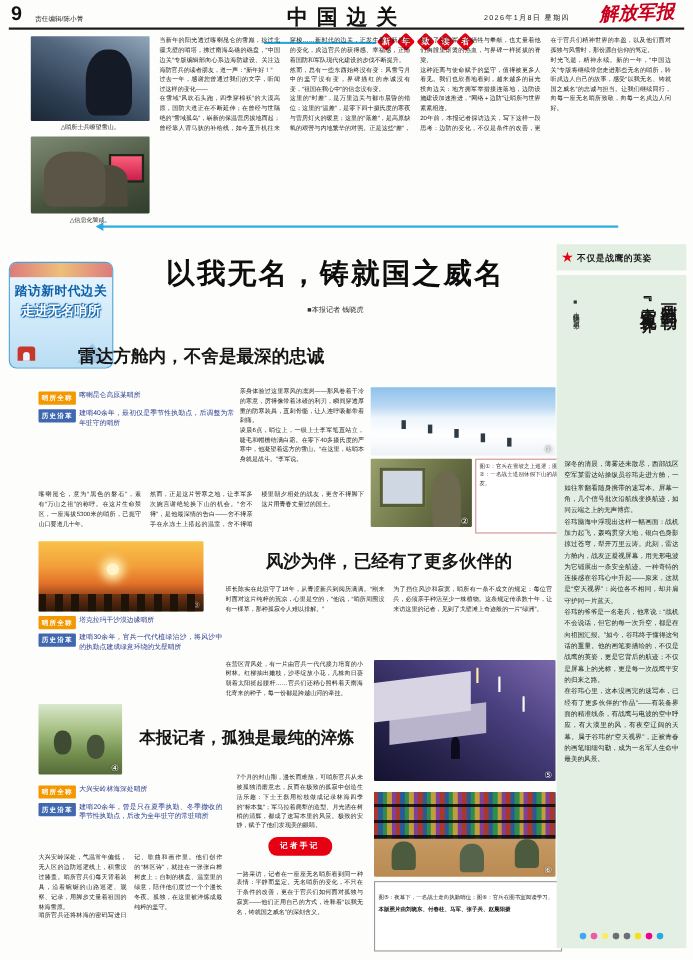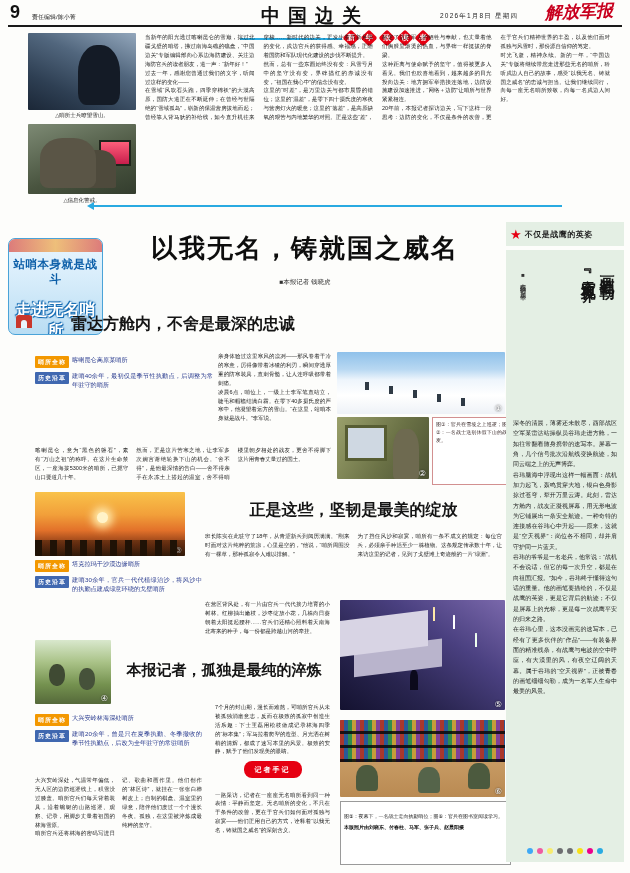--- a/index.html
+++ b/index.html
@@ -25,21 +25,21 @@
   #top-cap2{left:28px;top:197px;width:108px;}
   .bodytxt{font-size:5.5px;line-height:1.62;text-align:justify;white-space:pre-line;color:#1c1c1c;}
   #top-body{left:145px;top:33px;width:465px;height:168px;column-count:4;column-gap:9px;overflow:hidden;}
   #arrow-line{left:90px;top:205px;width:472px;height:2px;background:#29aae1;}
   #arrow-line::before{content:"";position:absolute;left:-7px;top:-3px;border:4px solid transparent;border-right:7px solid #29aae1;}
   
   #series-badge{left:8px;top:238px;width:93px;height:95px;border:1.5px solid #4aa3d8;border-radius:7px;
                 background:linear-gradient(#eaf6ff 0%,#d6ecfa 45%,#b9ddf3 100%);overflow:hidden;text-align:center;}
   #series-badge .strip{height:13px;background:linear-gradient(90deg,#d9534f,#f0ad4e,#d9534f);opacity:.75;}
   #series-line1{margin-top:5px;font-size:11.5px;font-weight:900;color:#0b5ea8;letter-spacing:.5px;}
-  #series-line2{margin-top:13px;font-size:16px;font-weight:bold;color:#fff;
+  #series-line2{margin-top:2px;font-size:12px;font-weight:bold;color:#fff;
                 text-shadow:0 0 2px #1a6fb5,0 0 2px #1a6fb5,1px 1px 0 #1a6fb5,-1px -1px 0 #1a6fb5;}
   #series-badge .gate{position:absolute;left:7px;bottom:6px;width:16px;height:13px;background:#c9372c;border-radius:3px 3px 0 0;}
   #series-badge .gate::after{content:"";position:absolute;left:5px;bottom:0;width:6px;height:8px;background:#eaf6ff;border-radius:3px 3px 0 0;}
   #series-badge .mount{position:absolute;right:4px;bottom:4px;width:0;height:0;
                 border-left:14px solid transparent;border-right:14px solid transparent;border-bottom:18px solid #9fc7e4;}
   #main-headline{left:104px;top:231px;width:402px;text-align:center;font-size:26px;font-weight:900;letter-spacing:2px;color:#0d0d0d;}
   #main-byline{left:104px;top:278px;width:402px;text-align:center;font-size:6.5px;color:#333;}
   
   .sec-headline{text-align:center;font-weight:900;color:#141414;}
   #s1-headline{left:35px;top:314px;width:296px;font-size:16px;}
@@ -164,21 +164,21 @@
 在雪域“风吹石头跑，四季穿棉袄”的大漠高原，国防大道正在不断延伸；在曾经与世隔绝的“雪域孤岛”，崭新的保温营房拔地而起；曾经靠人背马驮的补给线，如今直升机往来穿梭……新时代的边关，正发生着日新月异的变化，戍边官兵的获得感、幸福感，正随着国防和军队现代化建设的步伐不断提升。
 然而，总有一些东西始终没有变：风雪亏月中的坚守没有变，界碑描红的赤诚没有变，“祖国在我心中”的信念没有变。
 这里的“时差”，是万里边关与都市晨昏的错位；这里的“温差”，是零下四十摄氏度的寒夜与营房灯火的暖意；这里的“落差”，是高原缺氧的艰苦与内地繁华的对照。正是这些“差”，标定了边防军人的牺牲与奉献，也丈量着他们胸膛里滚烫的热血，与界碑一样挺拔的脊梁。
 这种距离与使命赋予的坚守，值得被更多人看见。我们也欣喜地看到，越来越多的目光投向边关：地方拥军举措接连落地，边防设施建设加速推进，“网络＋边防”让哨所与世界紧紧相连。
 20年前，本报记者探访边关，写下这样一段思考：边防的变化，不仅是条件的改善，更在于官兵们精神世界的丰盈，以及他们面对孤独与风雪时，那份源自信仰的笃定。
 时光飞逝，精神永续。新的一年，“中国边关”专版将继续带您走进那些无名的哨所，聆听戍边人自己的故事，感受“以我无名、铸就国之威名”的忠诚与担当。让我们继续同行，向每一座无名哨所致敬，向每一名戍边人问好。</div>
   <div class="abs" id="arrow-line"></div>
 
   <div class="abs" id="series-badge">
     <div class="strip"></div>
-    <div id="series-line1">站哨本身就是战斗</div>
+    <div id="series-line1">踏访新时代边关</div>
     <div id="series-line2">走进无名哨所</div>
     <span class="gate"></span>
     <span class="mount"></span>
   </div>
   <div class="abs" id="main-headline">以我无名，铸就国之威名</div>
   <div class="abs" id="main-byline">■本报记者 钱晓虎</div>
 
   <div class="abs sec-headline" id="s1-headline">雷达方舱内，不舍是最深的忠诚</div>
   <div class="abs infobox" id="s1-info">
     <div class="inforow">
@@ -198,21 +198,21 @@
   <div class="ph" id="s1-photo2">
     <span class="ph-badge">②</span>
   </div>
   <div class="abs capbox" id="s1-capbox">图①：官兵在雪坡之上巡逻；图②：一名战士送别休假下山的战友。</div>
   <div class="abs bodytxt" id="s1-bottom">喀喇昆仑，意为“黑色的磐石”，素有“万山之祖”的称呼。在这片生命禁区，一座海拔5300米的哨所，已扼守山口要道几十年。
 然而，正是这片苦寒之地，让李军多次婉言谢绝轮换下山的机会。“舍不得”，是他最深情的告白——舍不得亲手在永冻土上搭起的温室，舍不得哨楼里朝夕相处的战友，更舍不得脚下这片用青春丈量过的国土。</div>
 
   <div class="ph" id="s2-photo-sunset">
     <span class="ph-badge">③</span>
   </div>
-  <div class="abs sec-headline" id="s2-headline">正是这些，坚韧是最美的绽放</div>
+  <div class="abs sec-headline" id="s2-headline">风沙为伴，已经有了更多伙伴的</div>
   <div class="abs infobox" id="s2-info">
     <div class="inforow">
       <span class="lbl orange">哨所全称</span>
       <span class="val">塔克拉玛干沙漠边缘哨所</span>
     </div>
     <div class="inforow">
       <span class="lbl blue">历史沿革</span>
       <span class="val">建哨30余年，官兵一代代植绿治沙，将风沙中的执勤点建成绿意环绕的戈壁哨所</span>
     </div>
   </div>

